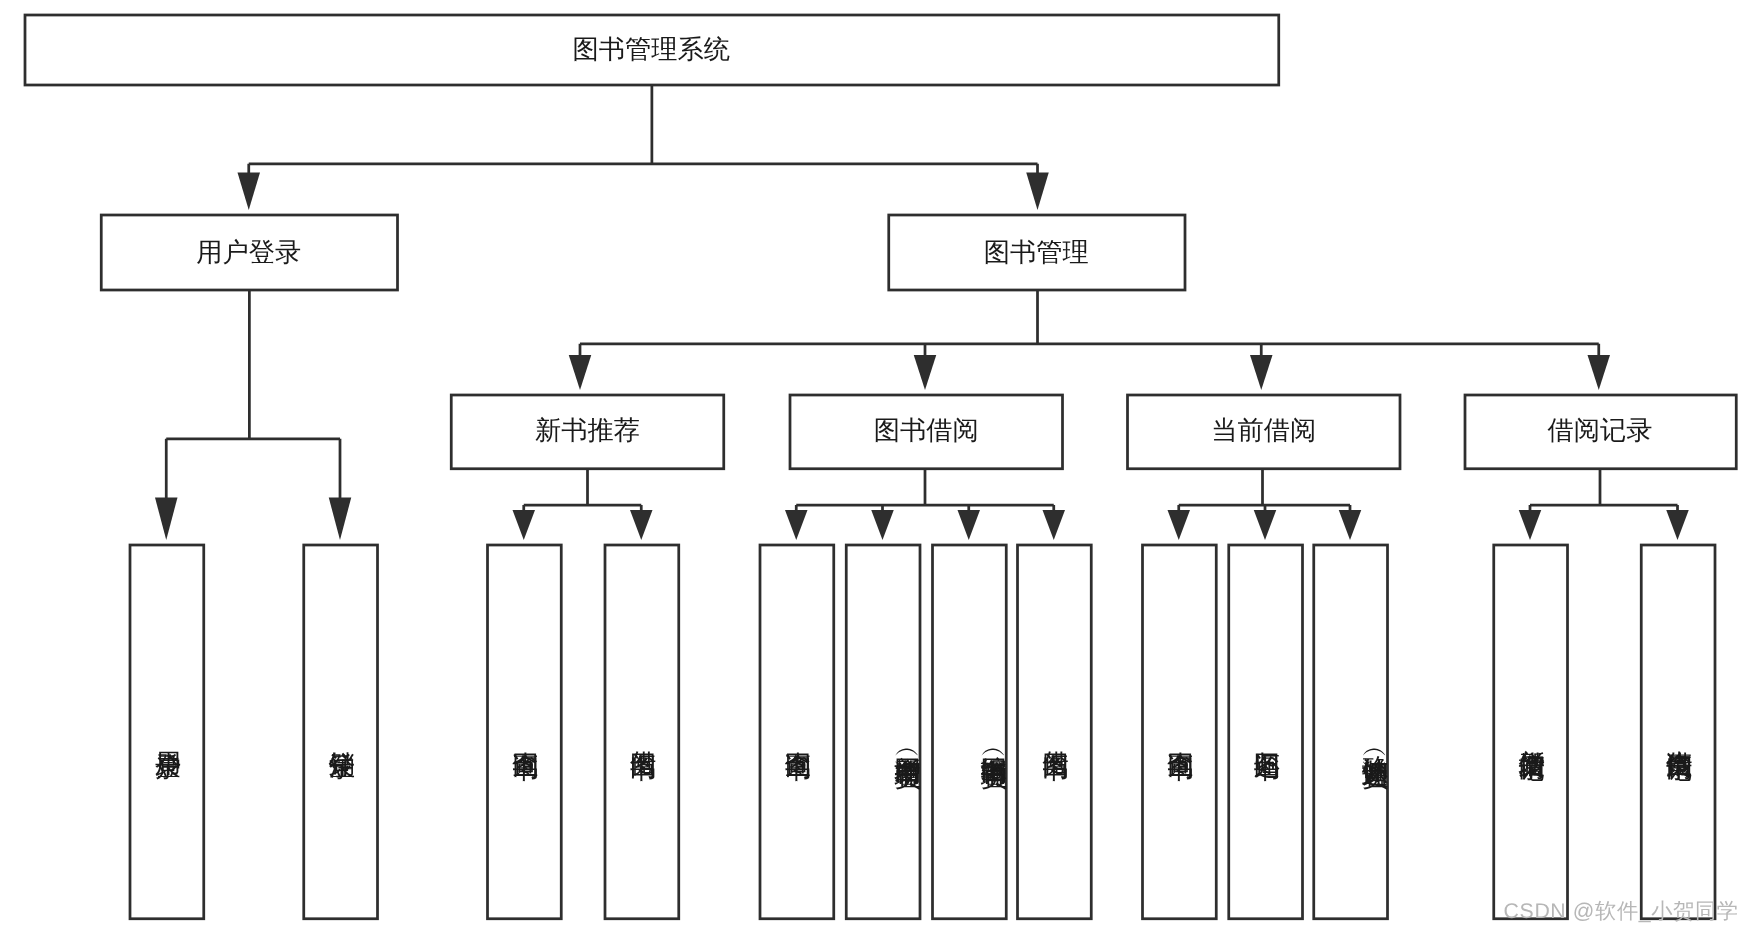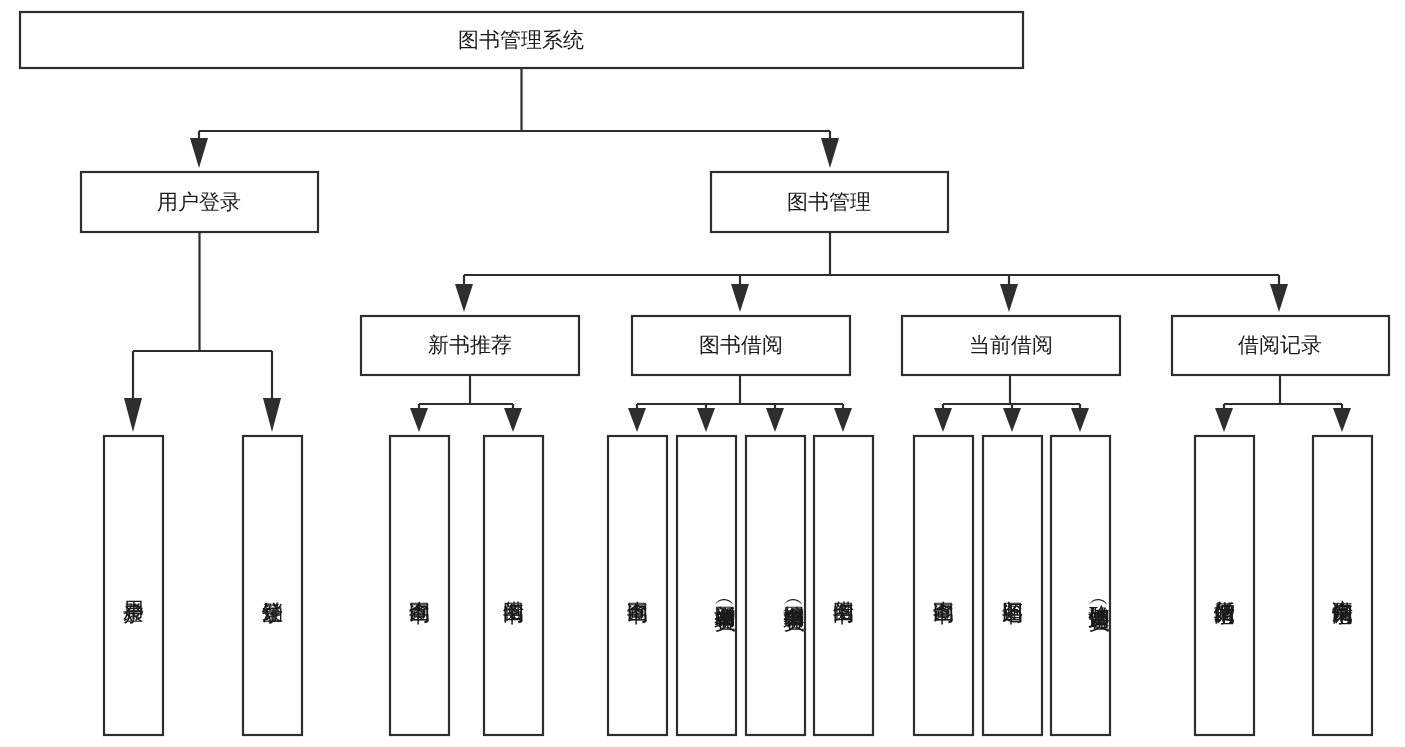--- a/index.html
+++ b/index.html
@@ -216,13 +216,14 @@
   <div class="vlabel" style="left:746px; top:436px; width:59px; height:299px; align-items:flex-start; padding-top:14px; box-sizing:border-box;">编辑图书（管理员）</div>
   <div class="vlabel" style="left:814px; top:436px; width:59px; height:299px;">借阅图书</div>
 
   <div class="vlabel" style="left:914px; top:436px; width:59px; height:299px;">查询图书</div>
   <div class="vlabel" style="left:983px; top:436px; width:59px; height:299px;">归还图书</div>
   <div class="vlabel" style="left:1051px; top:436px; width:59px; height:299px; align-items:flex-start; padding-top:14px; box-sizing:border-box;">确认归还（管理员）</div>
 
   <div class="vlabel" style="left:1195px; top:436px; width:59px; height:299px;">新增借阅记录</div>
   <div class="vlabel" style="left:1313px; top:436px; width:59px; height:299px;">查询借阅记录</div>
 
+  <div class="watermark">CSDN @软件_小贺同学</div>
 </div>
 
 </body></html>

